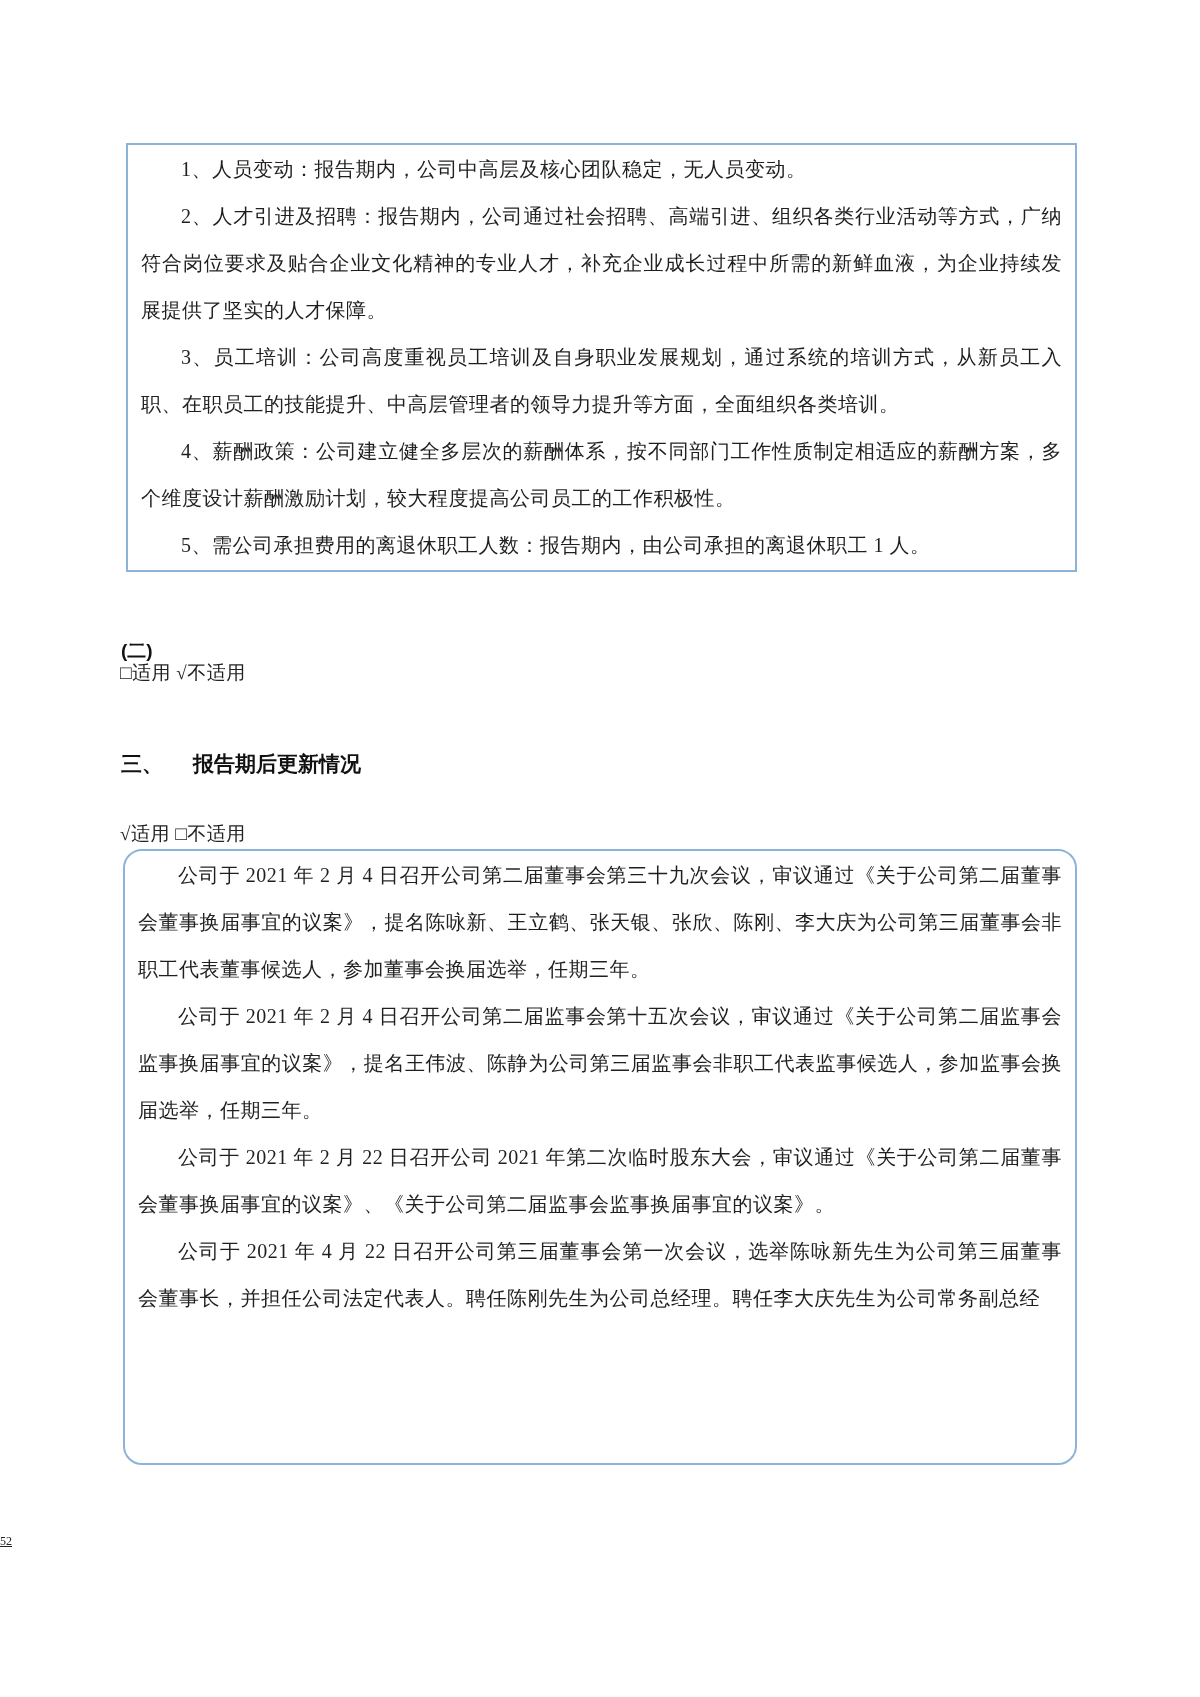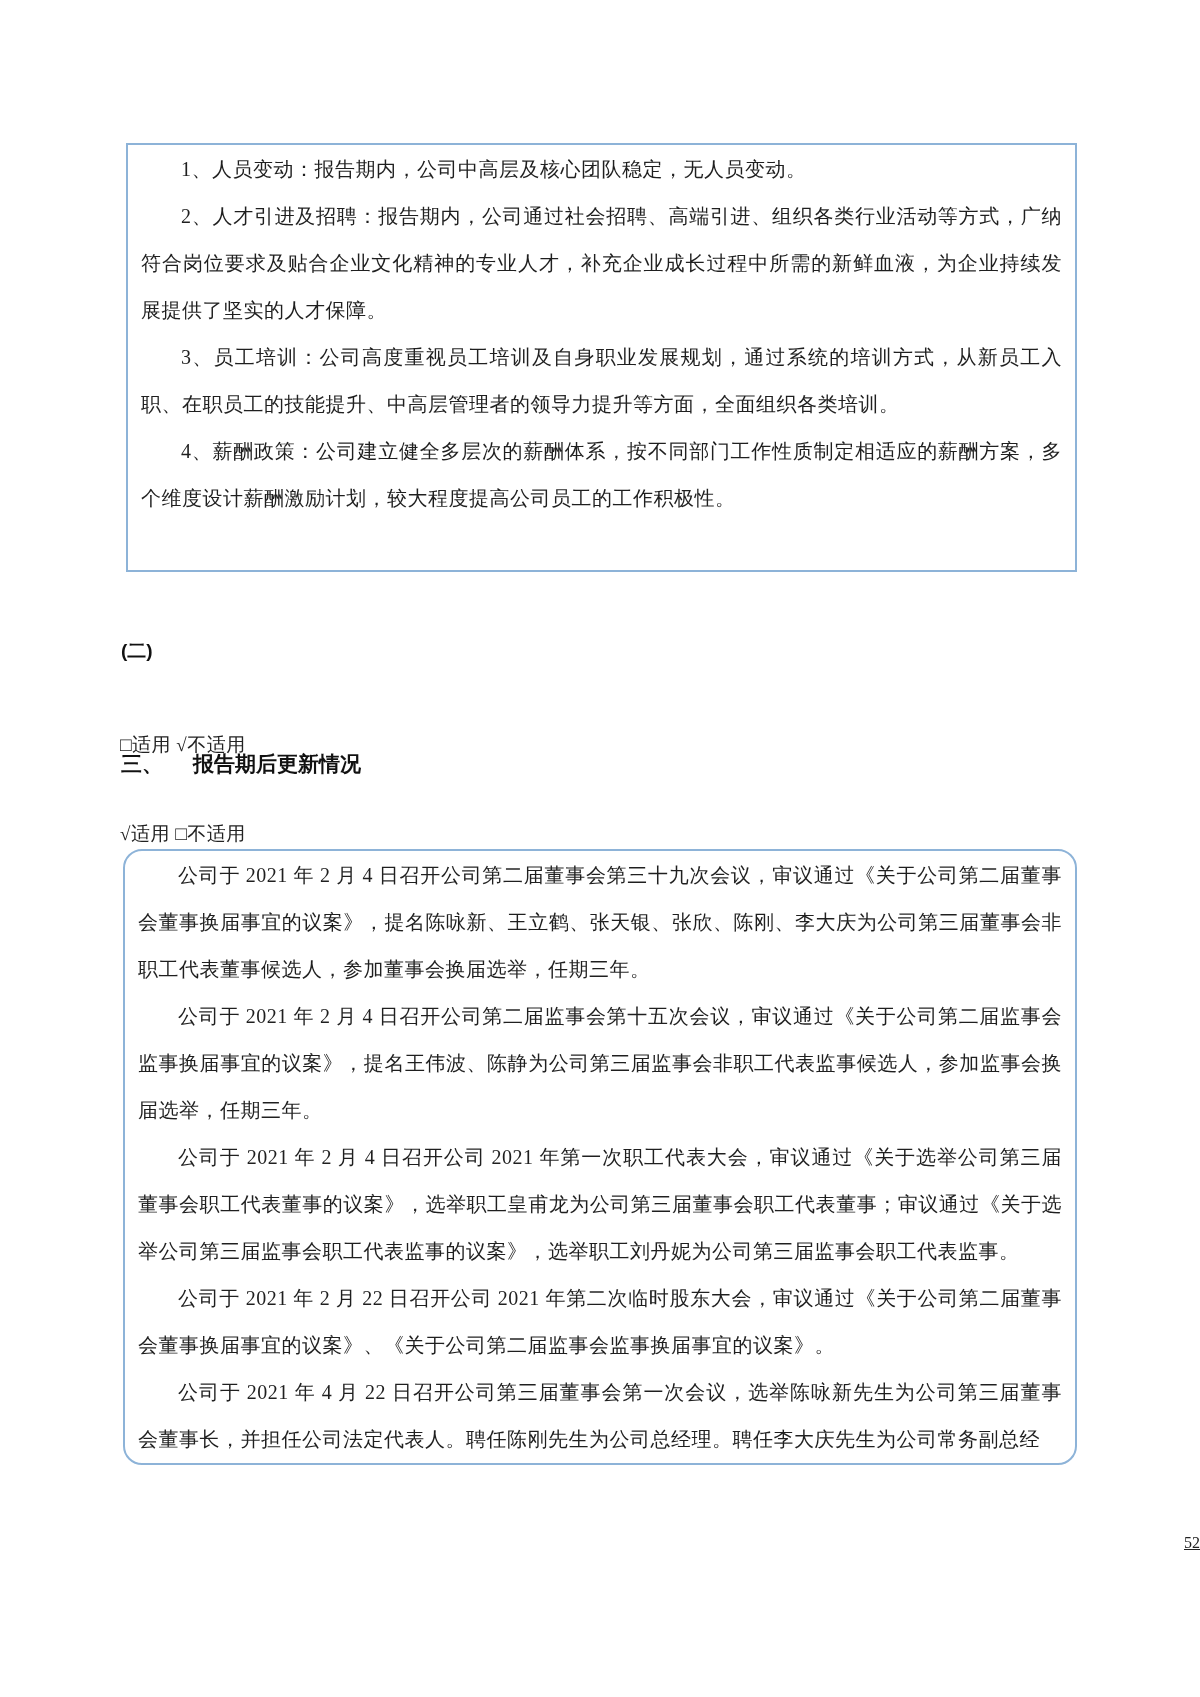--- a/index.html
+++ b/index.html
@@ -65,57 +65,57 @@
     flex: 0 0 72px;
   }
   .applicability {
     position: absolute;
     left: 120px;
     font-size: 19px;
     color: #222222;
     white-space: nowrap;
     letter-spacing: 0.5px;
   }
-  .applicability-2 { top: 732px; }
+  .applicability-2 { top: 660px; }
   .applicability-3 { top: 821px; }
   .page-number {
     position: absolute;
     top: 1534px;
     left: 0;
     width: 100%;
-    text-align: right;
-    font-size: 16px;
+    text-align: left;
+    font-size: 12px;
     color: #222222;
     text-decoration: underline;
   }
 </style>
 </head>
 <body>
 
 <div class="text-box box-1">
   <p>1、人员变动：报告期内，公司中高层及核心团队稳定，无人员变动。</p>
   <p>2、人才引进及招聘：报告期内，公司通过社会招聘、高端引进、组织各类行业活动等方式，广纳符合岗位要求及贴合企业文化精神的专业人才，补充企业成长过程中所需的新鲜血液，为企业持续发展提供了坚实的人才保障。</p>
   <p>3、员工培训：公司高度重视员工培训及自身职业发展规划，通过系统的培训方式，从新员工入职、在职员工的技能提升、中高层管理者的领导力提升等方面，全面组织各类培训。</p>
   <p>4、薪酬政策：公司建立健全多层次的薪酬体系，按不同部门工作性质制定相适应的薪酬方案，多个维度设计薪酬激励计划，较大程度提高公司员工的工作积极性。</p>
+  <p>5、需公司承担费用的离退休职工人数：报告期内，由公司承担的离退休职工 1 人。</p>
 </div>
 
 <div class="section-heading section-heading-2">
   <span class="num">(二)</span>
 </div>
 
 <div class="applicability applicability-2">□适用  √不适用</div>
 
 <div class="section-heading section-heading-3">
   <span class="num">三、</span>
   <span class="title">报告期后更新情况</span>
 </div>
 
 <div class="applicability applicability-3">√适用  □不适用</div>
 
 <div class="text-box box-2">
   <p>公司于 2021 年 2 月 4 日召开公司第二届董事会第三十九次会议，审议通过《关于公司第二届董事会董事换届事宜的议案》，提名陈咏新、王立鹤、张天银、张欣、陈刚、李大庆为公司第三届董事会非职工代表董事候选人，参加董事会换届选举，任期三年。</p>
   <p>公司于 2021 年 2 月 4 日召开公司第二届监事会第十五次会议，审议通过《关于公司第二届监事会监事换届事宜的议案》，提名王伟波、陈静为公司第三届监事会非职工代表监事候选人，参加监事会换届选举，任期三年。</p>
-  <p>公司于 2021 年 2 月 4 日召开公司 2021 年第一次职工代表大会，审议通过《关于选举公司第三届董事会职工代表董事的议案》，选举职工皇甫龙为公司第三届董事会职工代表董事；审议通过《关于选举公司第三届监事会职工代表监事的议案》，选举职工刘丹妮为公司第三届监事会职工代表监事。</p>
   <p>公司于 2021 年 2 月 22 日召开公司 2021 年第二次临时股东大会，审议通过《关于公司第二届董事会董事换届事宜的议案》、《关于公司第二届监事会监事换届事宜的议案》。</p>
   <p>公司于 2021 年 4 月 22 日召开公司第三届董事会第一次会议，选举陈咏新先生为公司第三届董事会董事长，并担任公司法定代表人。聘任陈刚先生为公司总经理。聘任李大庆先生为公司常务副总经</p>
 </div>
 
 <div class="page-number">52</div>
 
 </body></html>

